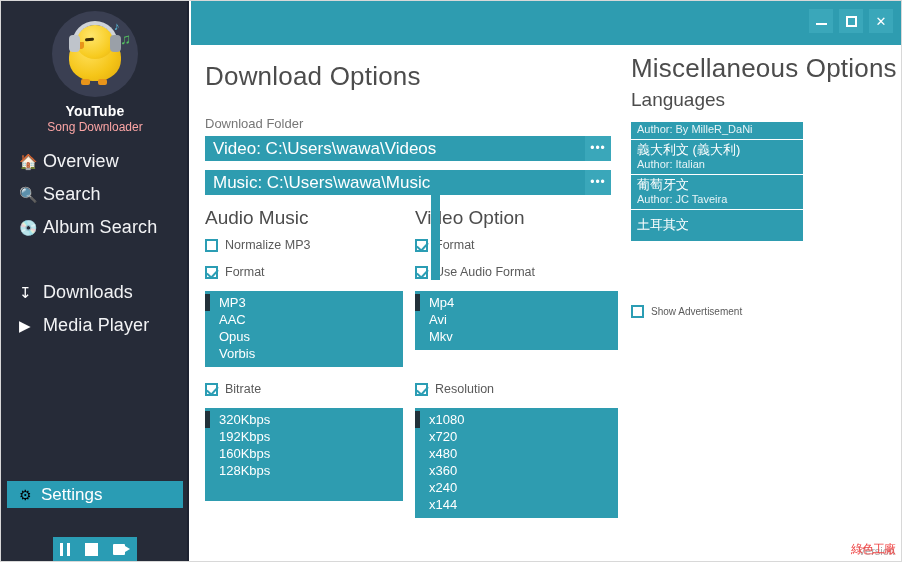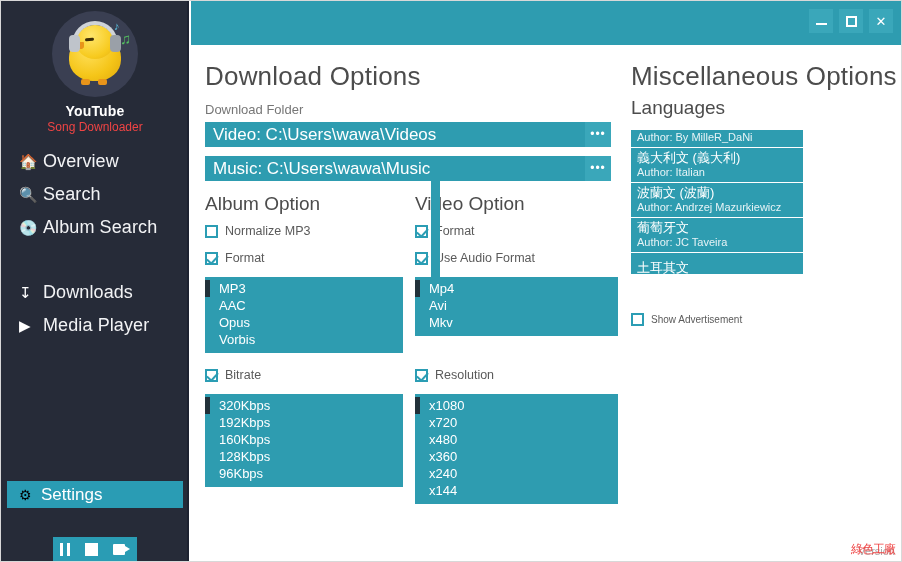--- a/index.html
+++ b/index.html
@@ -83,21 +83,21 @@
   .note-b { left: 68px; top: 20px; color: #54c060; font-size: 15px; }
 
   #app-title {
     margin-top: 6px;
     color: #ffffff; font-size: 14px; font-weight: bold;
     letter-spacing: .2px;
     text-align: center;
   }
   #app-subtitle {
     margin-top: 1px;
-    color: #ef4444; font-size: 12px; font-weight: normal;
+    color: #fca5a5; font-size: 12px; font-weight: normal;
   }
 
   .nav-list { position: absolute; left: 0; width: 188px; }
   #nav-main { top: 144px; }
   #nav-second { top: 275px; }
 
   .nav-item {
     display: flex; align-items: center;
     height: 33px;
     padding-left: 18px;
@@ -182,21 +182,21 @@
   }
   .sub-label {
     font-size: 13px; color: #767676; font-weight: normal;
   }
   .group-title {
     font-size: 19px; color: #4c4c4c; font-weight: normal;
   }
 
   
   #dl-col { position: absolute; left: 14px; top: 16px; width: 420px; }
-  #dl-title { margin-bottom: 10px; }
+  #dl-title { margin-bottom: 24px; }
   #dl-folder-label { margin-bottom: 5px; }
 
   .path-row {
     position: relative;
     width: 406px; height: 25px;
     background: #2e9cb0;
     margin-bottom: 9px;
     display: flex; align-items: center;
   }
   .path-text {
@@ -258,21 +258,21 @@
   }
 
   #audio-listbox { width: 198px; height: 76px; }
   #video-listbox { width: 203px; height: 59px; }
   #bitrate-listbox { width: 198px; height: 93px; }
   #resolution-listbox { width: 203px; height: 110px; }
 
   .section-gap { margin-top: 11px; }
 
   
-  #misc-col { position: absolute; left: 440px; top: 16px; width: 262px; }
+  #misc-col { position: absolute; left: 440px; top: 8px; width: 262px; }
   #misc-title { margin-bottom: 5px; white-space: nowrap; }
   #lang-label { margin-bottom: 4px; }
 
   #lang-list {
     position: relative;
     width: 172px; height: 144px;
     overflow: hidden;
     margin-top: 11px;
   }
   .lang-item {
@@ -412,21 +412,21 @@
       </div>
 
       <div class="path-row">
         <span class="path-text">Music: C:\Users\wawa\Music</span>
         <span class="path-browse">•••</span>
       </div>
 
       <div class="opt-cols">
 
         <div class="opt-col">
-          <div class="group-title">Album Option</div>
+          <div class="group-title">Audio Music</div>
 
           <div class="cbx-row">
             <span class="cbx"></span>
             <span class="cbx-lbl">Normalize MP3</span>
           </div>
 
           <div class="cbx-row">
             <span class="cbx checked"></span>
             <span class="cbx-lbl">Format</span>
           </div>
@@ -441,21 +441,20 @@
           <div class="cbx-row section-gap">
             <span class="cbx checked"></span>
             <span class="cbx-lbl">Bitrate</span>
           </div>
 
           <div class="listbox" id="bitrate-listbox">
             <div class="lb-item sel">320Kbps</div>
             <div class="lb-item">192Kbps</div>
             <div class="lb-item">160Kbps</div>
             <div class="lb-item">128Kbps</div>
-            <div class="lb-item">96Kbps</div>
           </div>
         </div>
 
         <div class="opt-col">
           <div class="group-title">Video Option</div>
 
           <div class="cbx-row">
             <span class="cbx checked"></span>
             <span class="cbx-lbl">Format</span>
           </div>
@@ -496,24 +495,20 @@
       <div id="lang-list">
         <div class="lang-item clipped">
           <div class="lang-name">希伯來文 (以色列)</div>
           <div class="lang-author">Author: By MilleR_DaNi</div>
         </div>
         <div class="lang-item">
           <div class="lang-name">義大利文 (義大利)</div>
           <div class="lang-author">Author: Italian</div>
         </div>
         <div class="lang-item">
-          <div class="lang-name">波蘭文 (波蘭)</div>
-          <div class="lang-author">Author: Andrzej Mazurkiewicz</div>
-        </div>
-        <div class="lang-item">
           <div class="lang-name">葡萄牙文</div>
           <div class="lang-author">Author: JC Taveira</div>
         </div>
         <div class="lang-item tall">
           <div class="lang-name">土耳其文</div>
         </div>
       </div>
 
       <div class="cbx-row" id="adv-row">
         <span class="cbx"></span>

